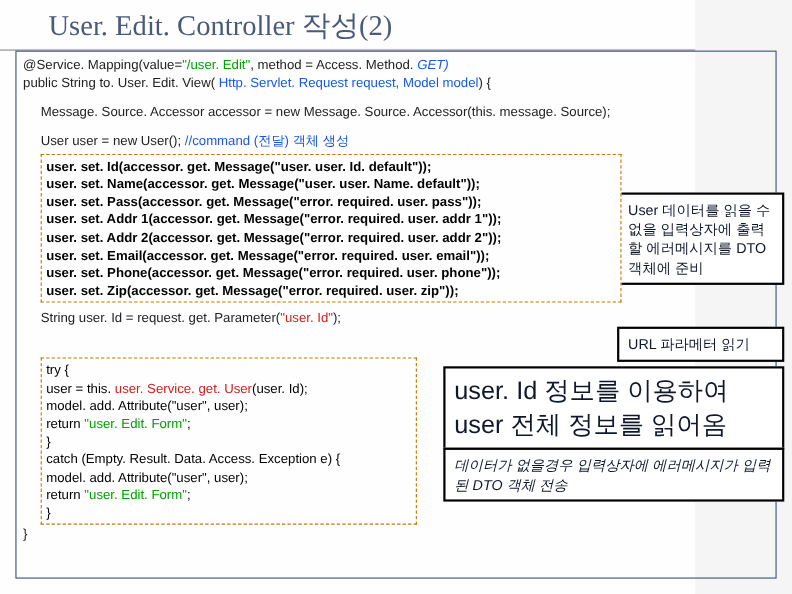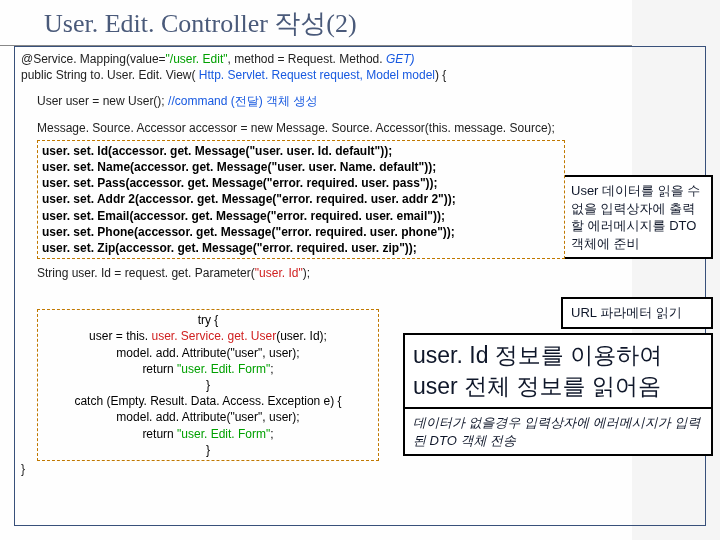--- a/index.html
+++ b/index.html
@@ -60,21 +60,20 @@
   }
   .try-box {
     margin: 28px 0 0 22px;
     width: 342px;
     border: 1.5px dashed #c07800;
     padding: 2px 4px;
     box-sizing: border-box;
     position: relative;
     z-index: 1;
     background: #fefefe;
-    text-align: center;
   }
   .param-line {
     position: relative;
     padding: 6px 6px 0 22px;
     color: #222;
     z-index: 1;
   }
   .annot {
     position: absolute;
     background: #fff;
@@ -97,34 +96,35 @@
 </head>
 <body>
 
 <div class="slide">
 
   <div class="title">User. Edit. Controller 작성(2)</div>
 
   <div class="outer-box">
 
     <div class="sig">
-      <span>@Service. Mapping(value=</span><span class="green">"/user. Edit"</span><span>, method = Request. Method. </span><em><span class="blue">GET)</span></em><br>
+      <span>@Service. Mapping(value=</span><span class="green">"/user. Edit"</span><span>, method = Access. Method. </span><em><span class="blue">GET)</span></em><br>
       <span>public String to. User. Edit. View( </span><span class="blue">Http. Servlet. Request request, Model model</span><span>) {</span>
     </div>
+
+    <div class="block" style="padding-top:10px">Message. Source. Accessor accessor = new Message. Source. Accessor(this. message. Source);</div>
 
     <div class="block" style="padding-top:10px">
       <span>User user = new User();  </span><span class="blue">//command (전달) 객체 생성</span>
     </div>
 
-    <div class="block" style="padding-top:10px">Message. Source. Accessor accessor = new Message. Source. Accessor(this. message. Source);</div>
-
     <div class="setters-box">
       <div>user. set. Id(accessor. get. Message("user. user. Id. default"));</div>
       <div>user. set. Name(accessor. get. Message("user. user. Name. default"));</div>
       <div>user. set. Pass(accessor. get. Message("error. required. user. pass"));</div>
+      <div>user. set. Addr 1(accessor. get. Message("error. required. user. addr 1"));</div>
       <div>user. set. Addr 2(accessor. get. Message("error. required. user. addr 2"));</div>
       <div>user. set. Email(accessor. get. Message("error. required. user. email"));</div>
       <div>user. set. Phone(accessor. get. Message("error. required. user. phone"));</div>
       <div>user. set. Zip(accessor. get. Message("error. required. user. zip"));</div>
     </div>
 
     <div class="param-line">
       <span>String user. Id = request. get. Parameter(</span><span class="red">"user. Id"</span><span>);</span>
     </div>
 

